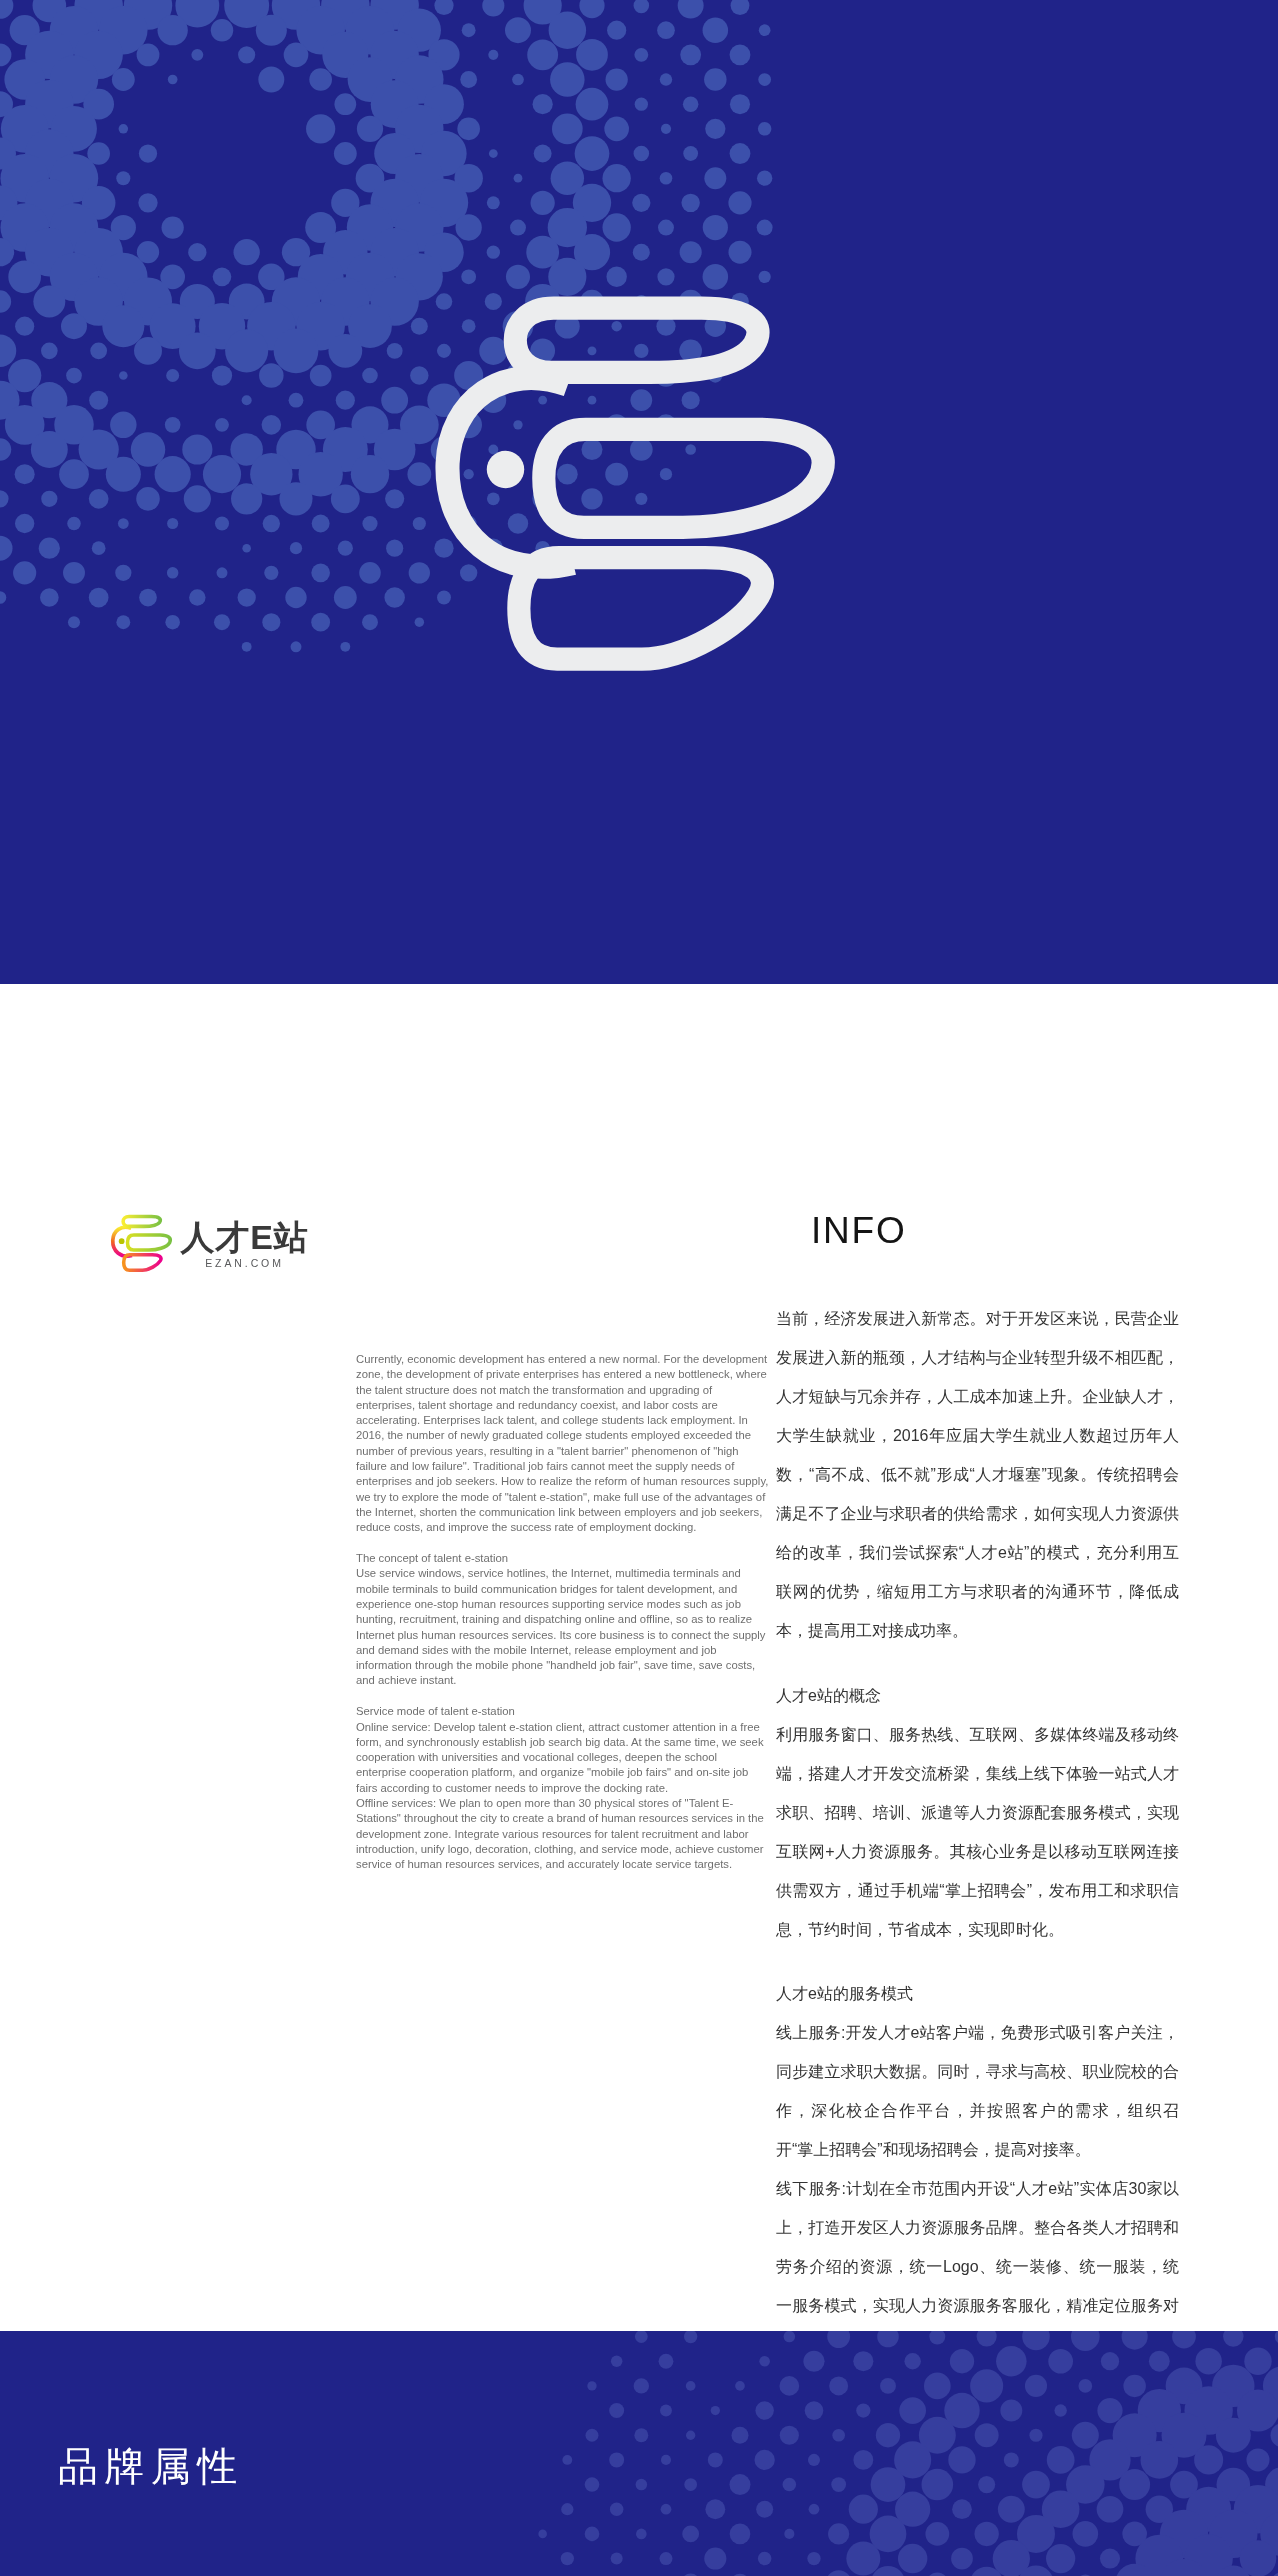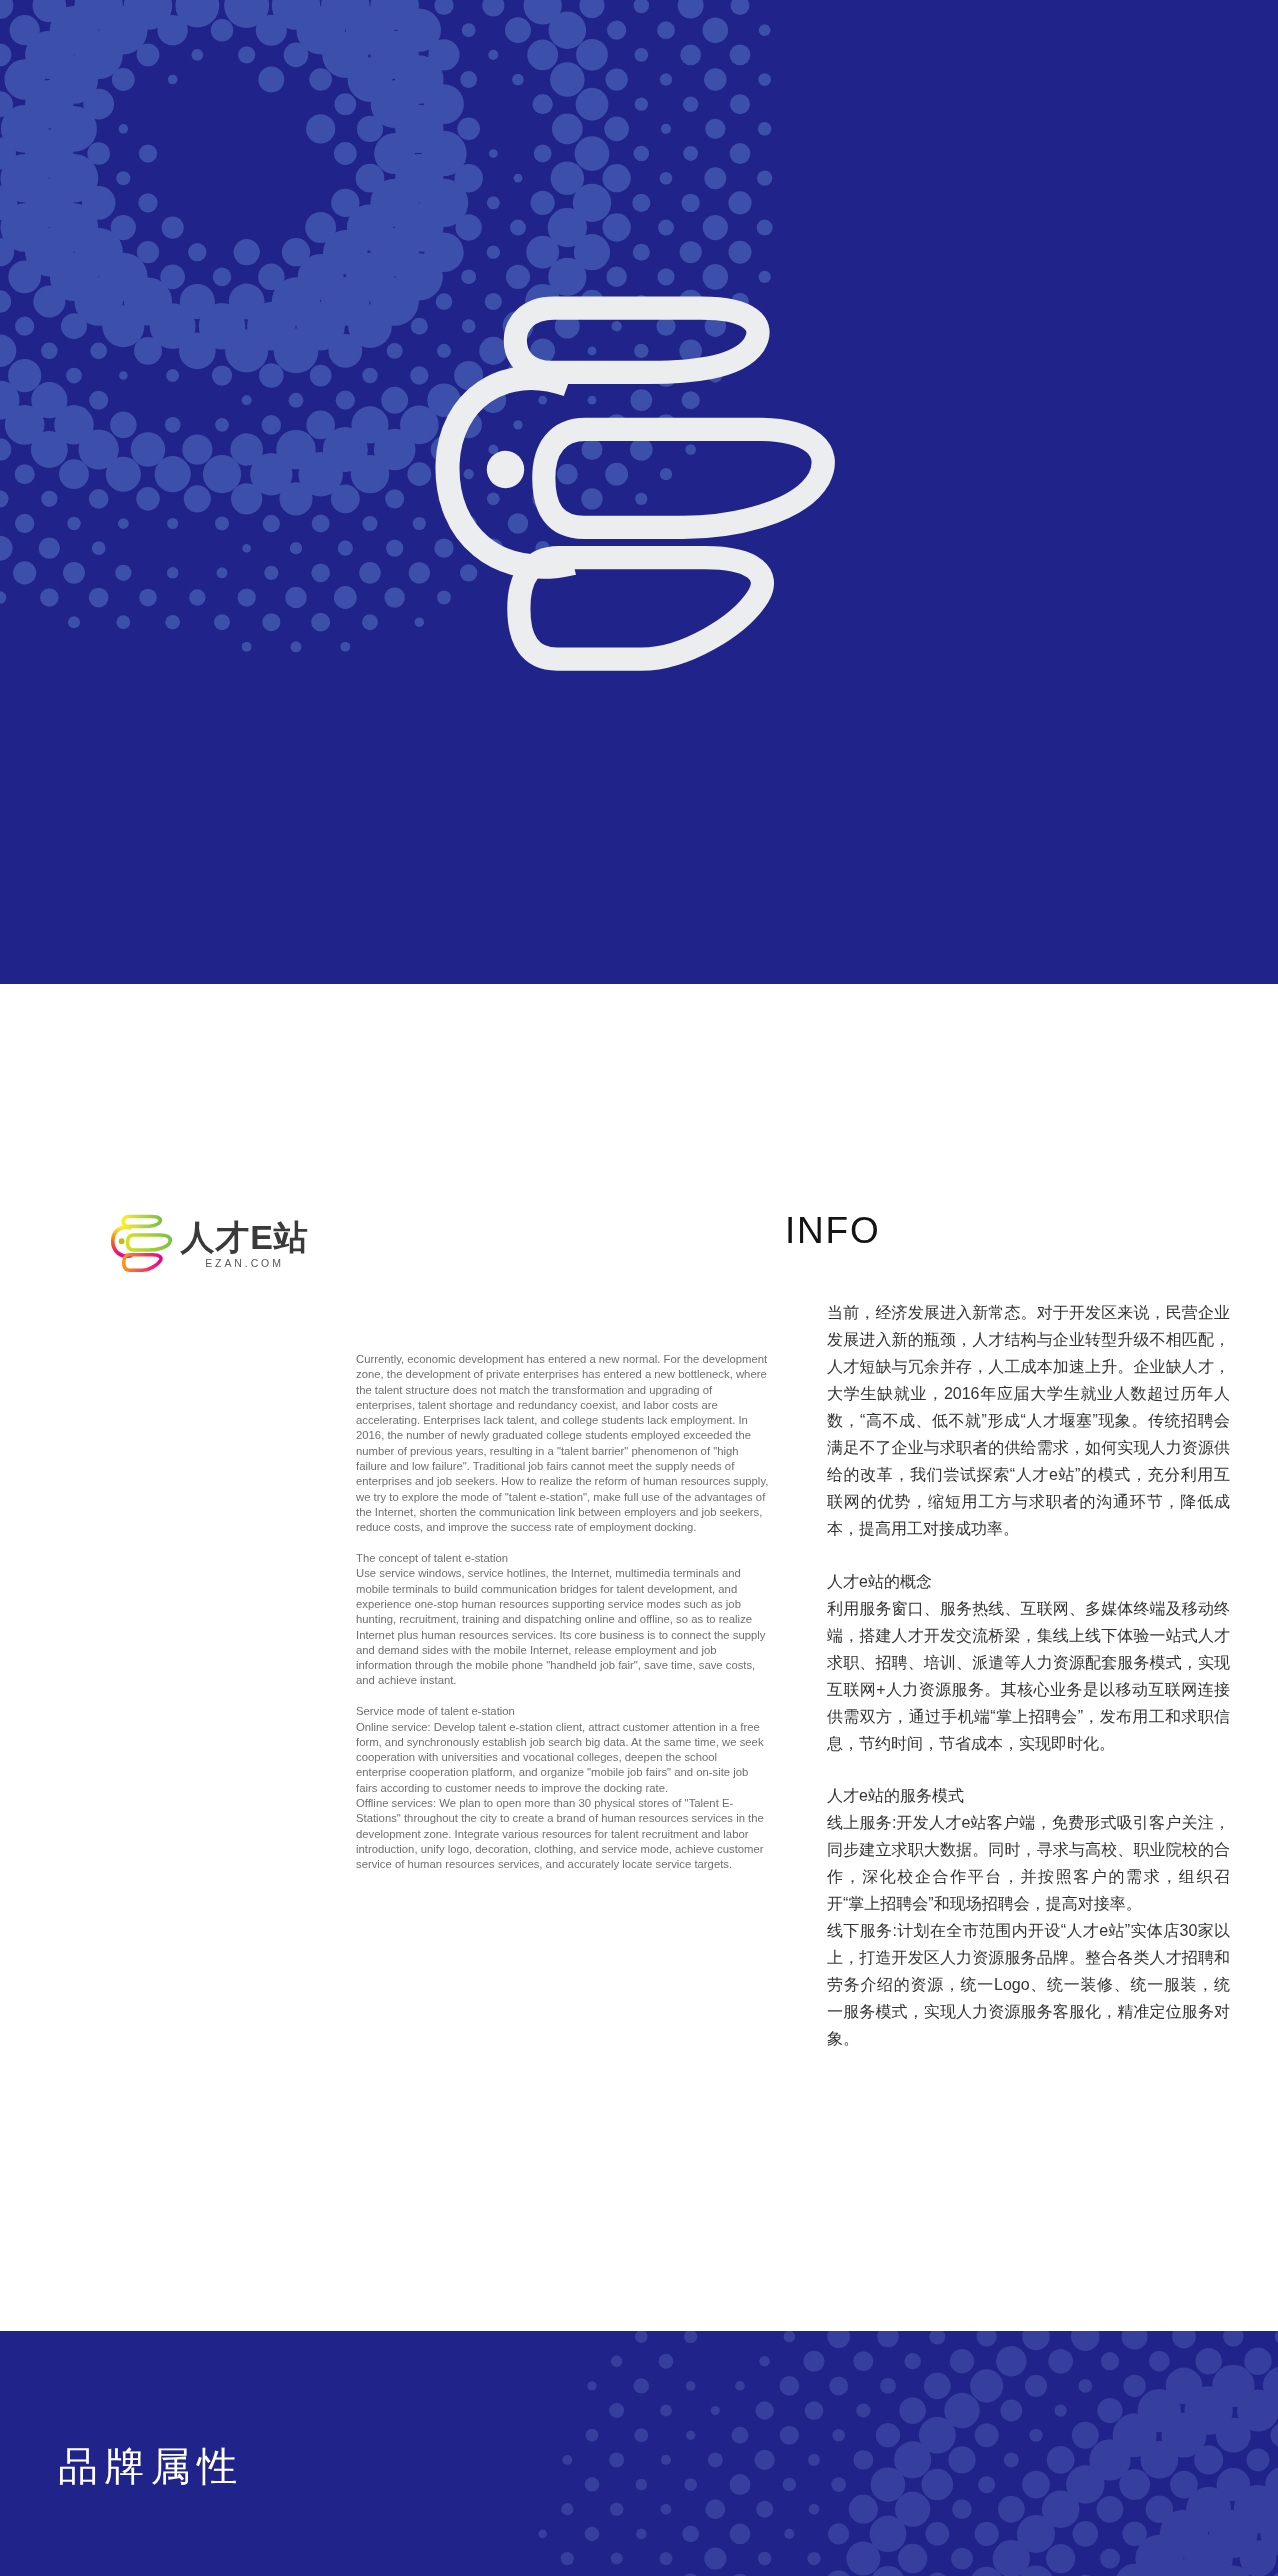--- a/index.html
+++ b/index.html
@@ -12,27 +12,27 @@
   .band svg.pattern{position:absolute;left:0;top:0;}
 
   .mark-large{position:absolute;left:418px;top:285px;width:428px;height:392px;}
 
   .lockup{position:absolute;left:108px;top:1213px;display:flex;align-items:flex-start;}
   .mark-small{width:66px;height:60px;flex:0 0 auto;}
   .lockup-text{display:flex;flex-direction:column;margin-left:6.4px;margin-top:7.3px;}
   .lockup-title{font-size:34px;line-height:35px;font-weight:700;color:#3a3a3a;letter-spacing:0.9px;}
   .lockup-sub{margin-top:2px;text-align:center;font-size:10.5px;letter-spacing:2.9px;color:#58595b;font-weight:500;}
 
-  .info-heading{position:absolute;left:785px;top:1211px;margin:0;font-size:37px;font-weight:400;letter-spacing:1.8px;color:#141414;line-height:40px;}
+  .info-heading{position:absolute;left:811px;top:1211px;margin:0;font-size:37px;font-weight:400;letter-spacing:1.8px;color:#141414;line-height:40px;}
 
   .col-en{position:absolute;left:356px;top:1352px;width:413px;font-size:11.3px;line-height:15.3px;color:#6f6f6f;}
   .col-en p{margin:0;white-space:pre-line;}
   .col-en .blk{margin-top:15.5px;}
 
-  .col-zh{position:absolute;left:827px;top:1299px;width:403px;font-size:16px;line-height:27px;color:#333333;text-align:justify;}
+  .col-zh{position:absolute;left:776px;top:1299px;width:403px;font-size:16px;line-height:39px;color:#333333;text-align:justify;}
   .col-zh p{margin:0;white-space:pre-line;}
   .col-zh .blk{margin-top:25.6px;}
   .col-zh .blk-heading{text-align:left;}
 
   .footer-title{position:absolute;left:58px;top:113px;font-size:40px;letter-spacing:6.4px;color:#ffffff;font-weight:500;line-height:44px;}
 </style>
 </head>
 <body>
 
 <div class="page">

